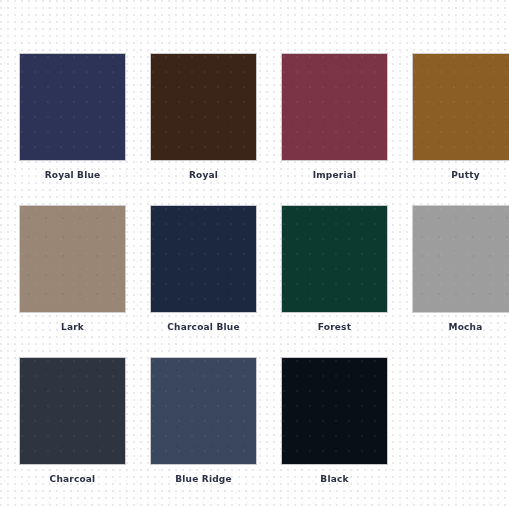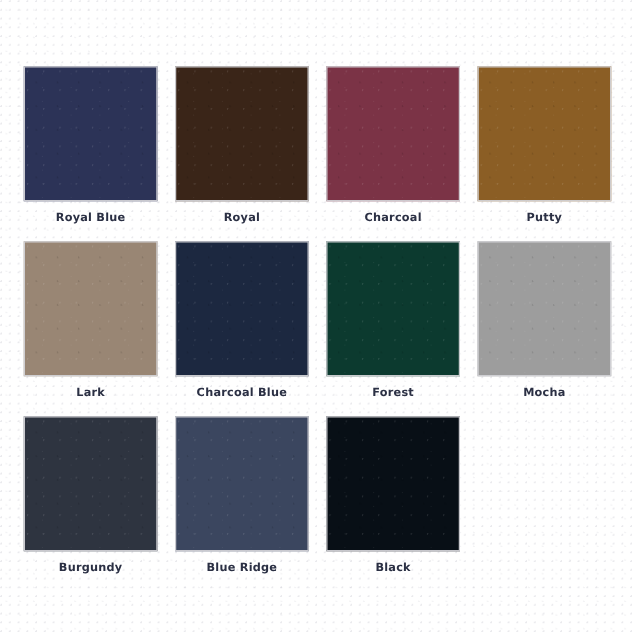--- a/index.html
+++ b/index.html
@@ -30,20 +30,21 @@
 
   #swatch-grid {
     position: absolute;
     left: 19px;
     top: 53px;
     width: 472px;
     display: grid;
     grid-template-columns: repeat(4, 107px);
     grid-column-gap: 14px;
     grid-row-gap: 12px;
+    gap: 24px;
   }
 
   .swatch-cell {
     width: 107px;
   }
 
   .swatch-chip {
     width: 107px;
     height: 108px;
     border: 1px solid rgba(210,210,214,0.95);
@@ -85,21 +86,21 @@
       <div class="swatch-cell">
         <div class="swatch-chip" style="background-color: rgb(44, 51, 87);"></div>
         <div class="swatch-label">Royal Blue</div>
       </div>
       <div class="swatch-cell">
         <div class="swatch-chip" style="background-color: rgb(58, 37, 24);"></div>
         <div class="swatch-label">Royal</div>
       </div>
       <div class="swatch-cell">
         <div class="swatch-chip" style="background-color: rgb(123, 51, 70);"></div>
-        <div class="swatch-label">Charcoal</div>
+        <div class="swatch-label">Imperial</div>
       </div>
       <div class="swatch-cell">
         <div class="swatch-chip" style="background-color: rgb(139, 94, 37);"></div>
         <div class="swatch-label">Putty</div>
       </div>
       <div class="swatch-cell">
         <div class="swatch-chip" style="background-color: rgb(153, 134, 116);"></div>
         <div class="swatch-label">Lark</div>
       </div>
       <div class="swatch-cell">
@@ -109,21 +110,21 @@
       <div class="swatch-cell">
         <div class="swatch-chip" style="background-color: rgb(12, 58, 47);"></div>
         <div class="swatch-label">Forest</div>
       </div>
       <div class="swatch-cell">
         <div class="swatch-chip" style="background-color: rgb(157, 157, 157);"></div>
         <div class="swatch-label">Mocha</div>
       </div>
       <div class="swatch-cell">
         <div class="swatch-chip" style="background-color: rgb(46, 52, 64);"></div>
-        <div class="swatch-label">Burgundy</div>
+        <div class="swatch-label">Charcoal</div>
       </div>
       <div class="swatch-cell">
         <div class="swatch-chip" style="background-color: rgb(59, 70, 95);"></div>
         <div class="swatch-label">Blue Ridge</div>
       </div>
       <div class="swatch-cell">
         <div class="swatch-chip" style="background-color: rgb(8, 15, 22);"></div>
         <div class="swatch-label">Black</div>
       </div>
       <div class="swatch-cell is-empty"></div>

